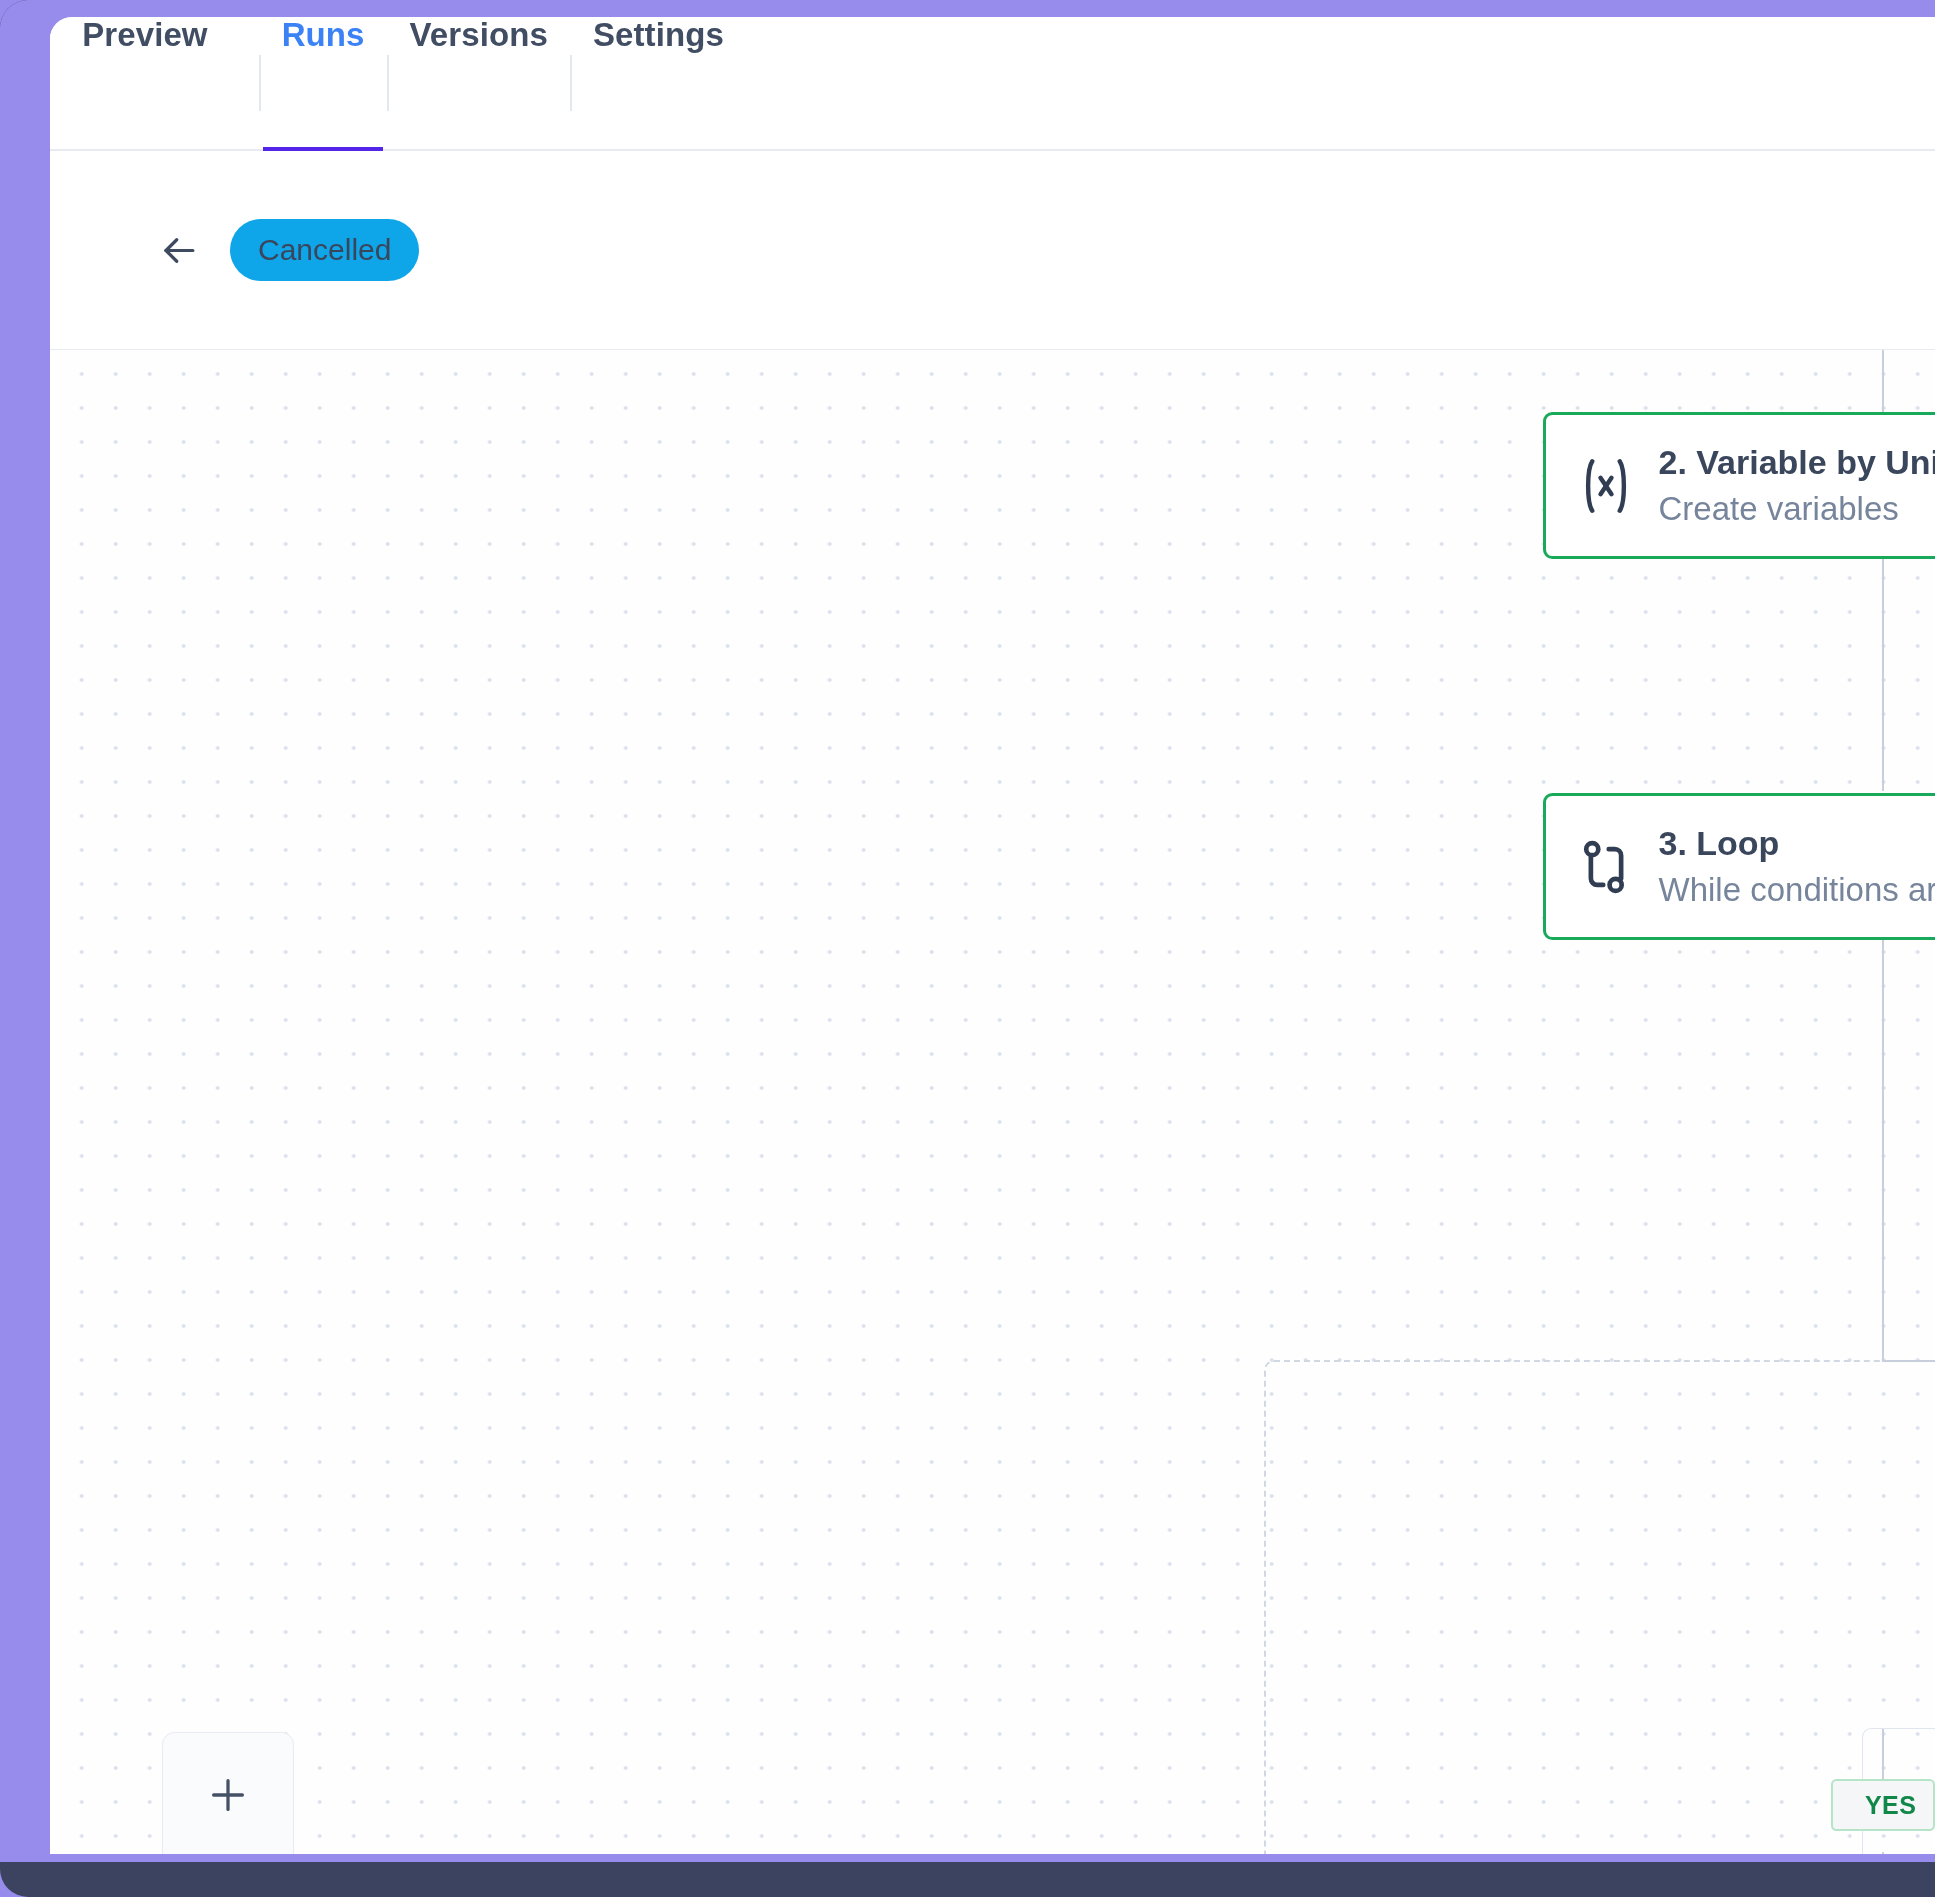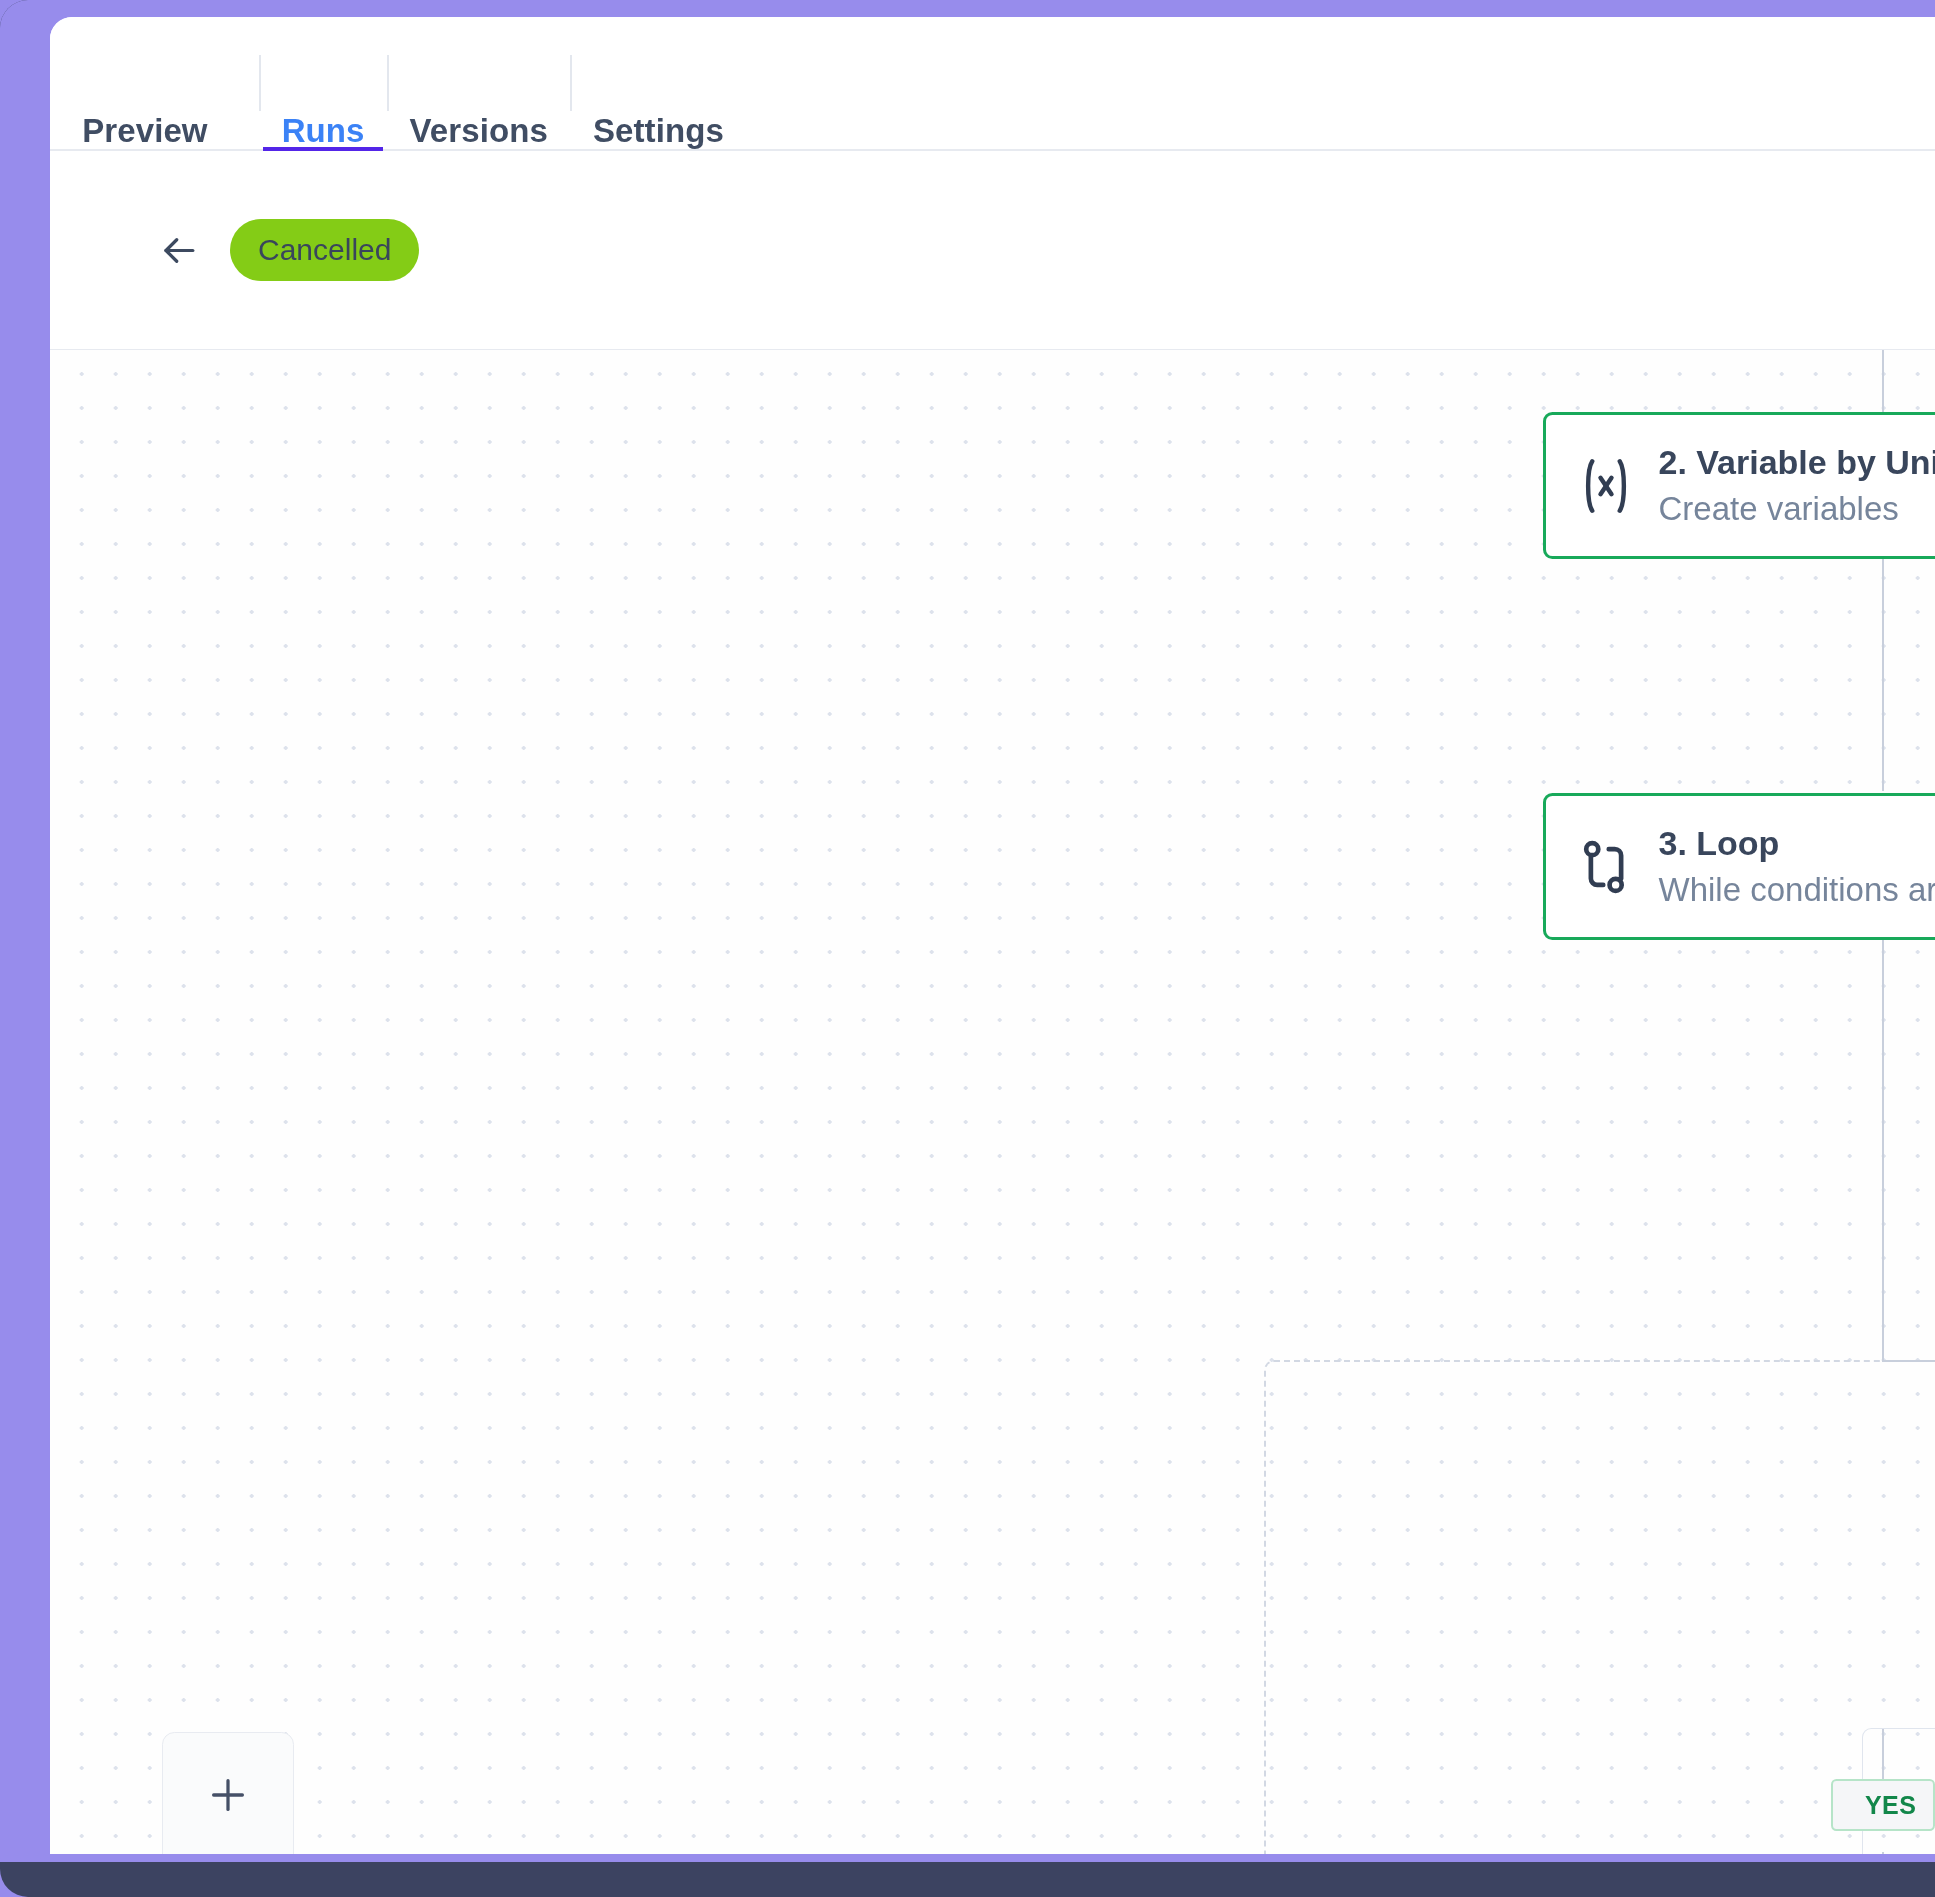--- a/index.html
+++ b/index.html
@@ -35,21 +35,21 @@
     position: absolute; left: 0; top: 0;
     width: 2981px; height: 134px;
     background: #ffffff;
     border-bottom: 2.3px solid #E7EAF0;
     display: flex; align-items: center;
     padding-left: 9.7px;
   }
   .tab {
     position: relative;
     height: 134px;
-    display: flex; align-items: flex-end; justify-content: center;
+    display: flex; align-items: flex-start; justify-content: center;
     padding: 0 22.5px;
     font-size: 33px;
     font-weight: bold;
     color: #404D63;
     cursor: pointer;
     letter-spacing: 0.1px;
   }
   .tab + .tab::before {
     content: "";
     position: absolute; left: 0; top: 39px;
@@ -77,21 +77,21 @@
     display: flex; align-items: center; justify-content: center;
     cursor: pointer; flex: none;
   }
   #back-btn svg { width: 43px; height: 43px; }
   #run-title {
     font-size: 37px; font-weight: bold; color: #3D4A60;
     margin-left: 22.5px; white-space: nowrap;
   }
   #run-status-badge {
     margin-left: 27px;
-    background: #84cc16;
+    background: #0ea5e9;
     border-radius: 3871px;
     padding: 14px 28px;
     font-size: 30px; font-weight: normal;
     color: #39465C;
     white-space: nowrap;
   }
 
   
   #canvas {
     position: absolute; left: 0; top: 333px;

